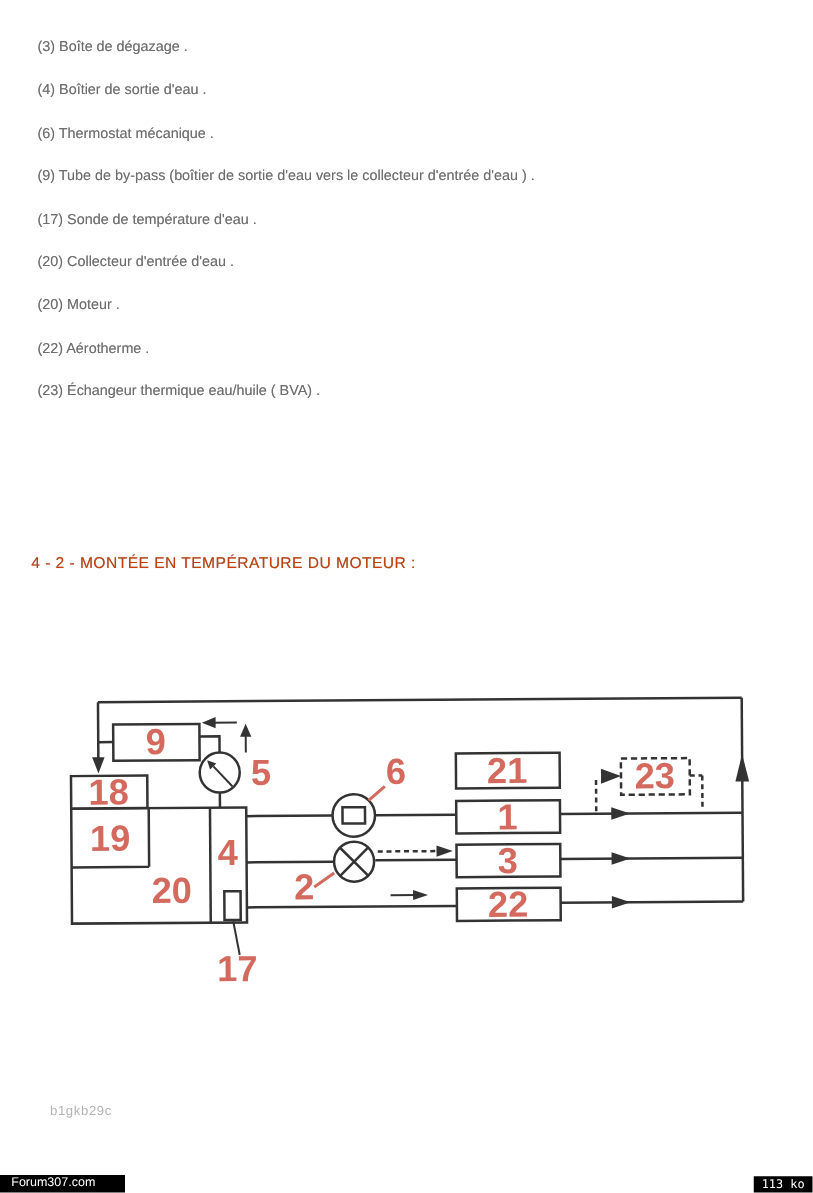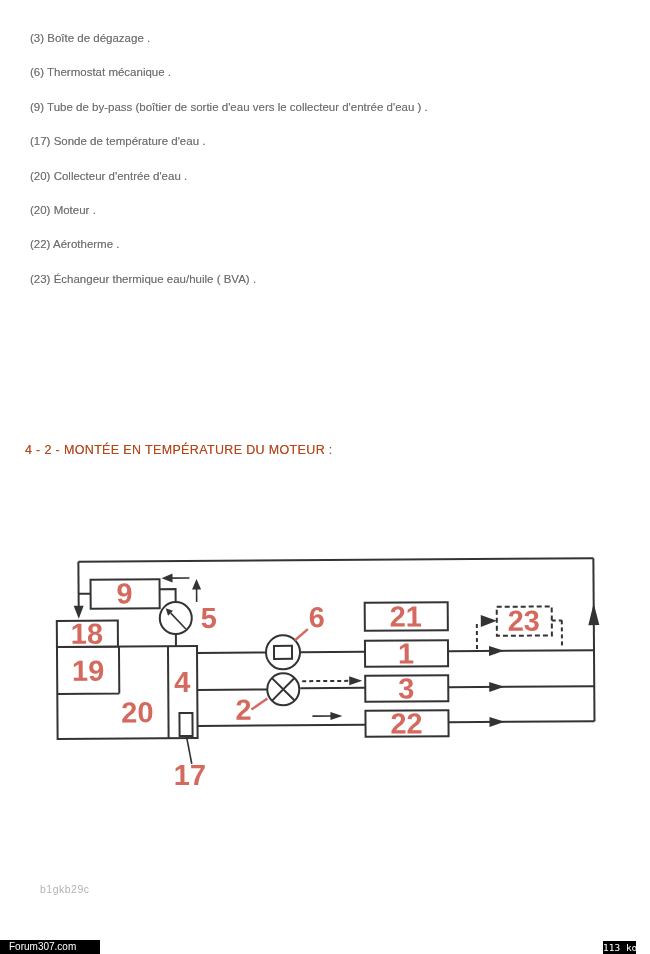--- a/index.html
+++ b/index.html
@@ -37,33 +37,34 @@
     position:absolute;left:40px;top:883px;
     font-size:10.5px;color:#b3b3b3;letter-spacing:.5px;
   }
   .footer-site{
     position:absolute;left:0;top:940px;width:100px;height:14px;
     background:#000;color:#fff;
     font-family:Liberation Sans, sans-serif;font-size:10px;line-height:14px;
     padding-left:9px;box-sizing:border-box;white-space:nowrap;
   }
   .footer-size{
-    position:absolute;left:603px;top:941px;width:33px;height:13px;
+    position:absolute;left:603px;top:941px;width:47px;height:13px;
     background:#000;color:#fff;
     font-family:"DejaVu Sans Mono",monospace;font-size:9.5px;line-height:13px;
     text-align:center;white-space:nowrap;
   }
 </style>
 </head>
 <body>
 
 <div class="page">
 
   <div class="parts-list">
     <div class="item">(3) Boîte de dégazage .</div>
+    <div class="item">(4) Boîtier de sortie d'eau .</div>
     <div class="item">(6) Thermostat mécanique .</div>
     <div class="item">(9) Tube de by-pass (boîtier de sortie d'eau vers le collecteur d'entrée d'eau ) .</div>
     <div class="item">(17) Sonde de température d'eau .</div>
     <div class="item">(20) Collecteur d'entrée d'eau .</div>
     <div class="item">(20) Moteur .</div>
     <div class="item">(22) Aérotherme .</div>
     <div class="item">(23) Échangeur thermique eau/huile ( BVA) .</div>
   </div>
 
   <div class="section-heading">4 - 2 - MONTÉE EN TEMPÉRATURE DU MOTEUR :</div>

